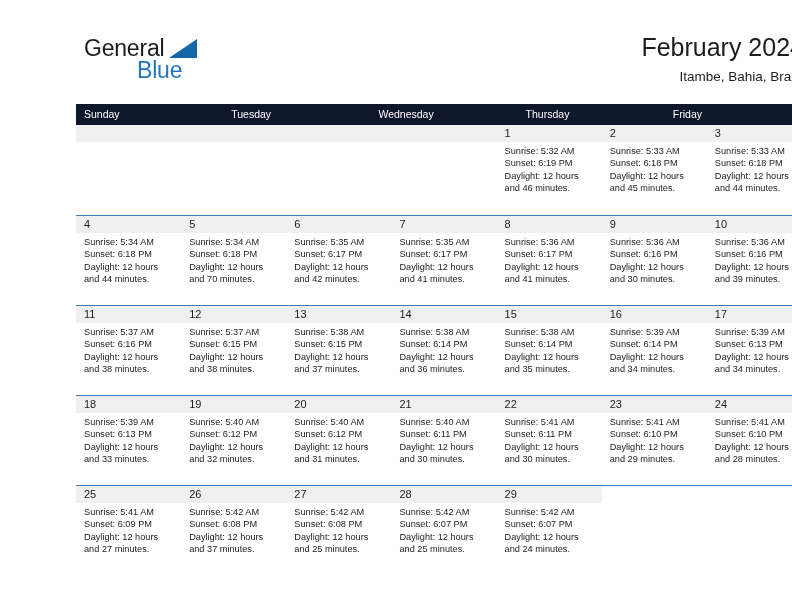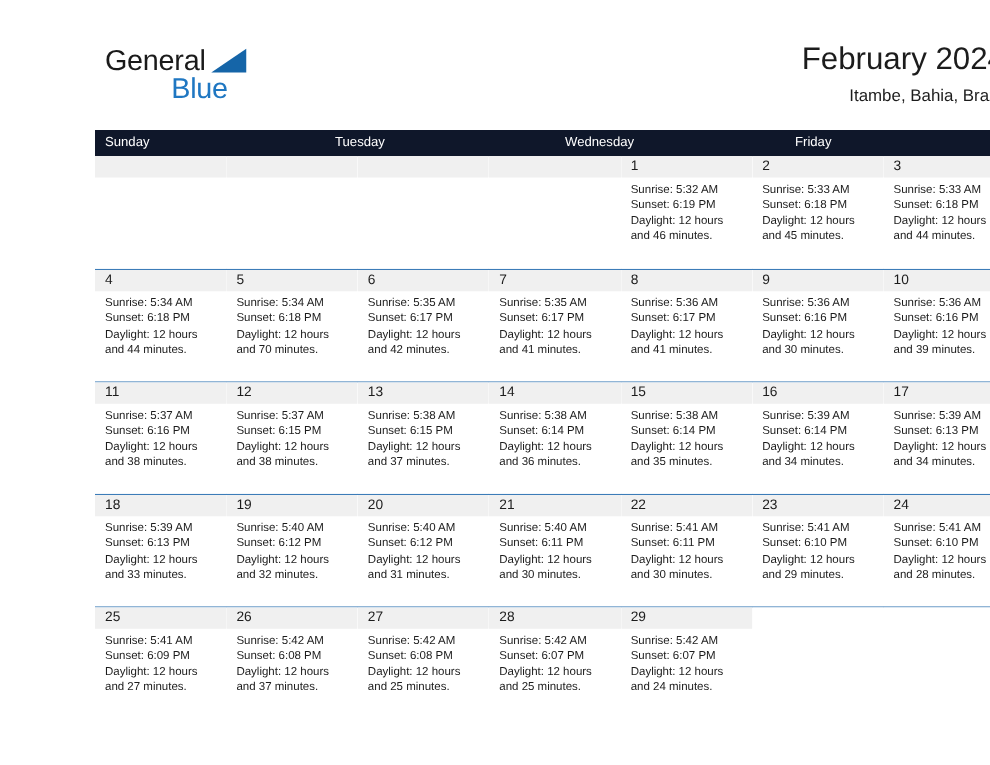--- a/index.html
+++ b/index.html
@@ -180,20 +180,21 @@
       <div class="title-sub">Itambe, Bahia, Brazil</div>
     </div>
 
   </div>
 
   <div class="calendar">
     <div class="weekday-row">
         <div class="weekday-cell">Sunday</div>
         <div class="weekday-cell">Tuesday</div>
         <div class="weekday-cell">Wednesday</div>
+        <div class="weekday-cell">Thursday</div>
         <div class="weekday-cell">Friday</div>
       </div>
     <div id="weeks-container">
         <div class="week-row first">
           <div class="day-cell">
             <div class="day-band">
               <div class="day-number"></div>
             </div>
           </div>
           <div class="day-cell">

